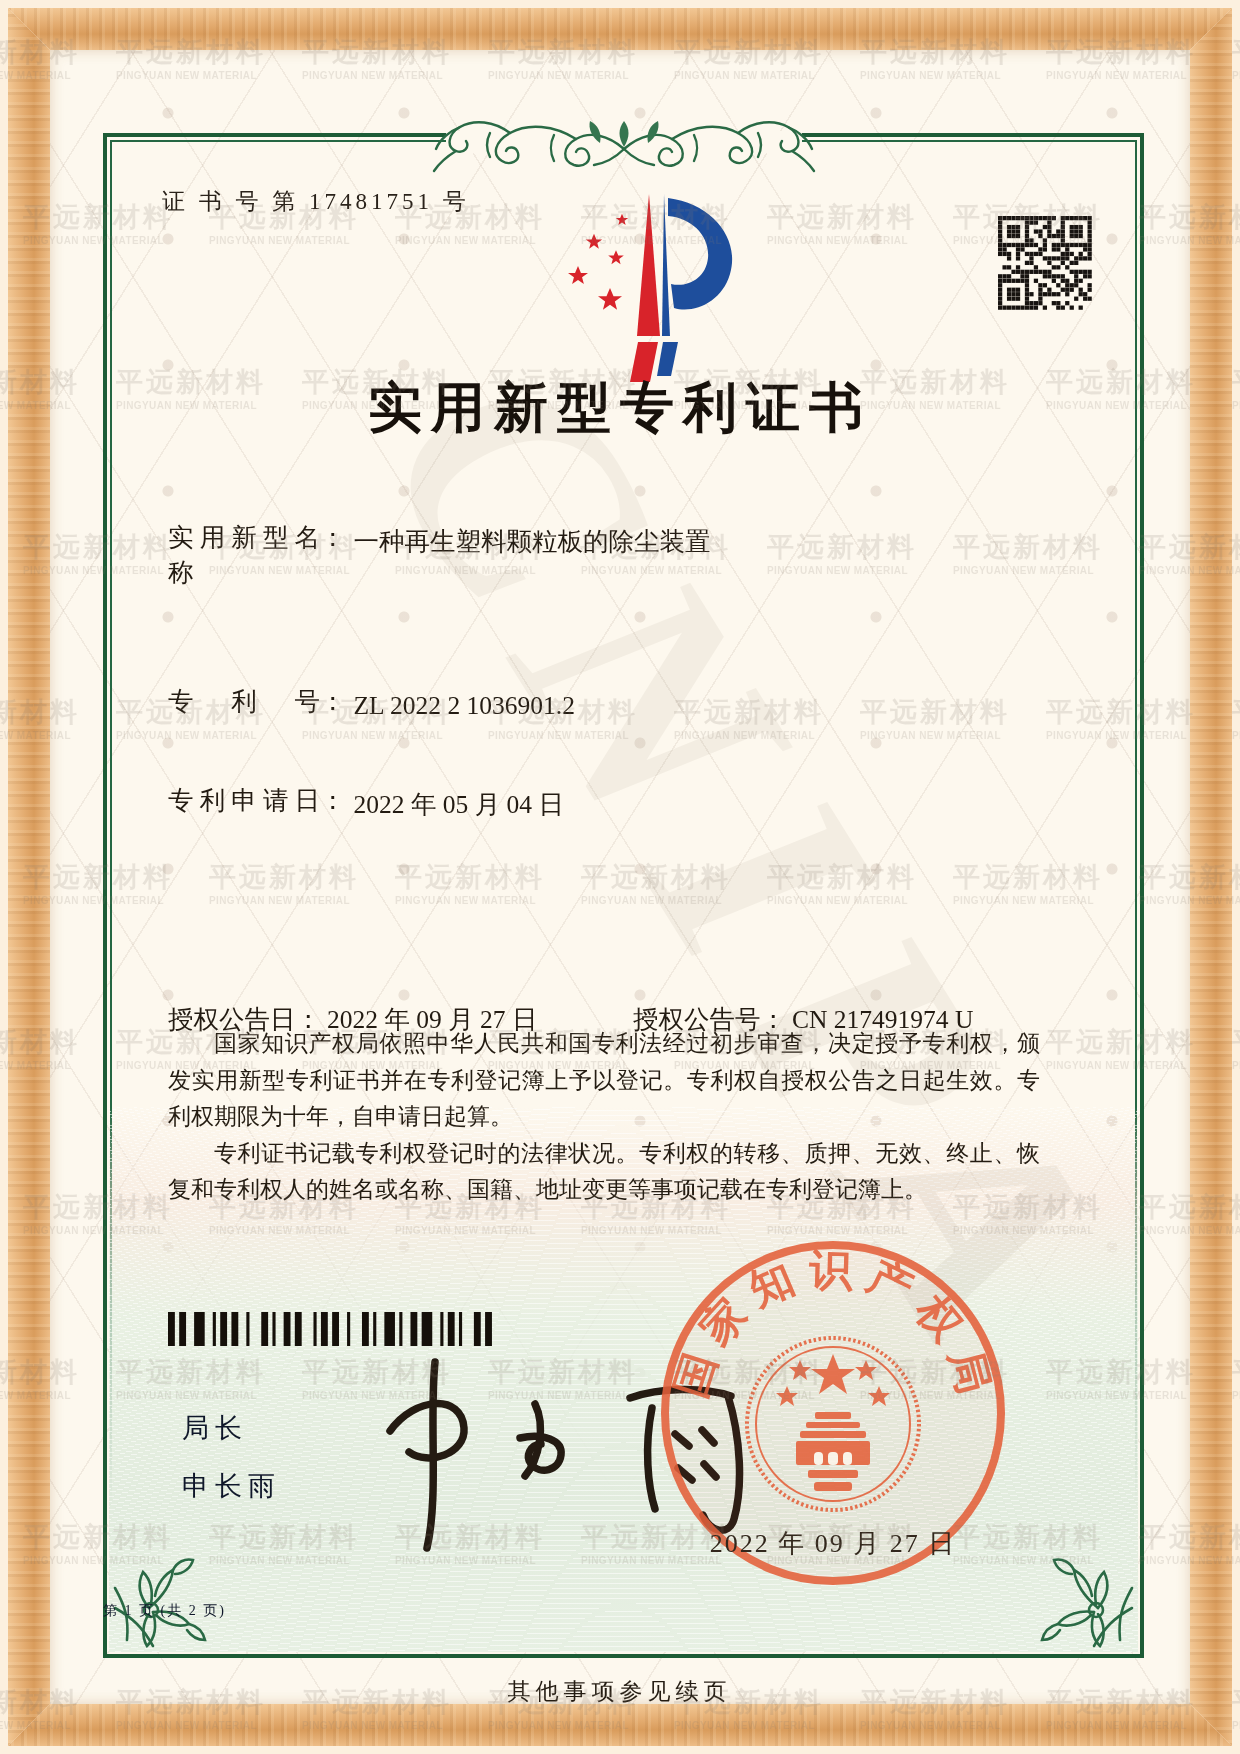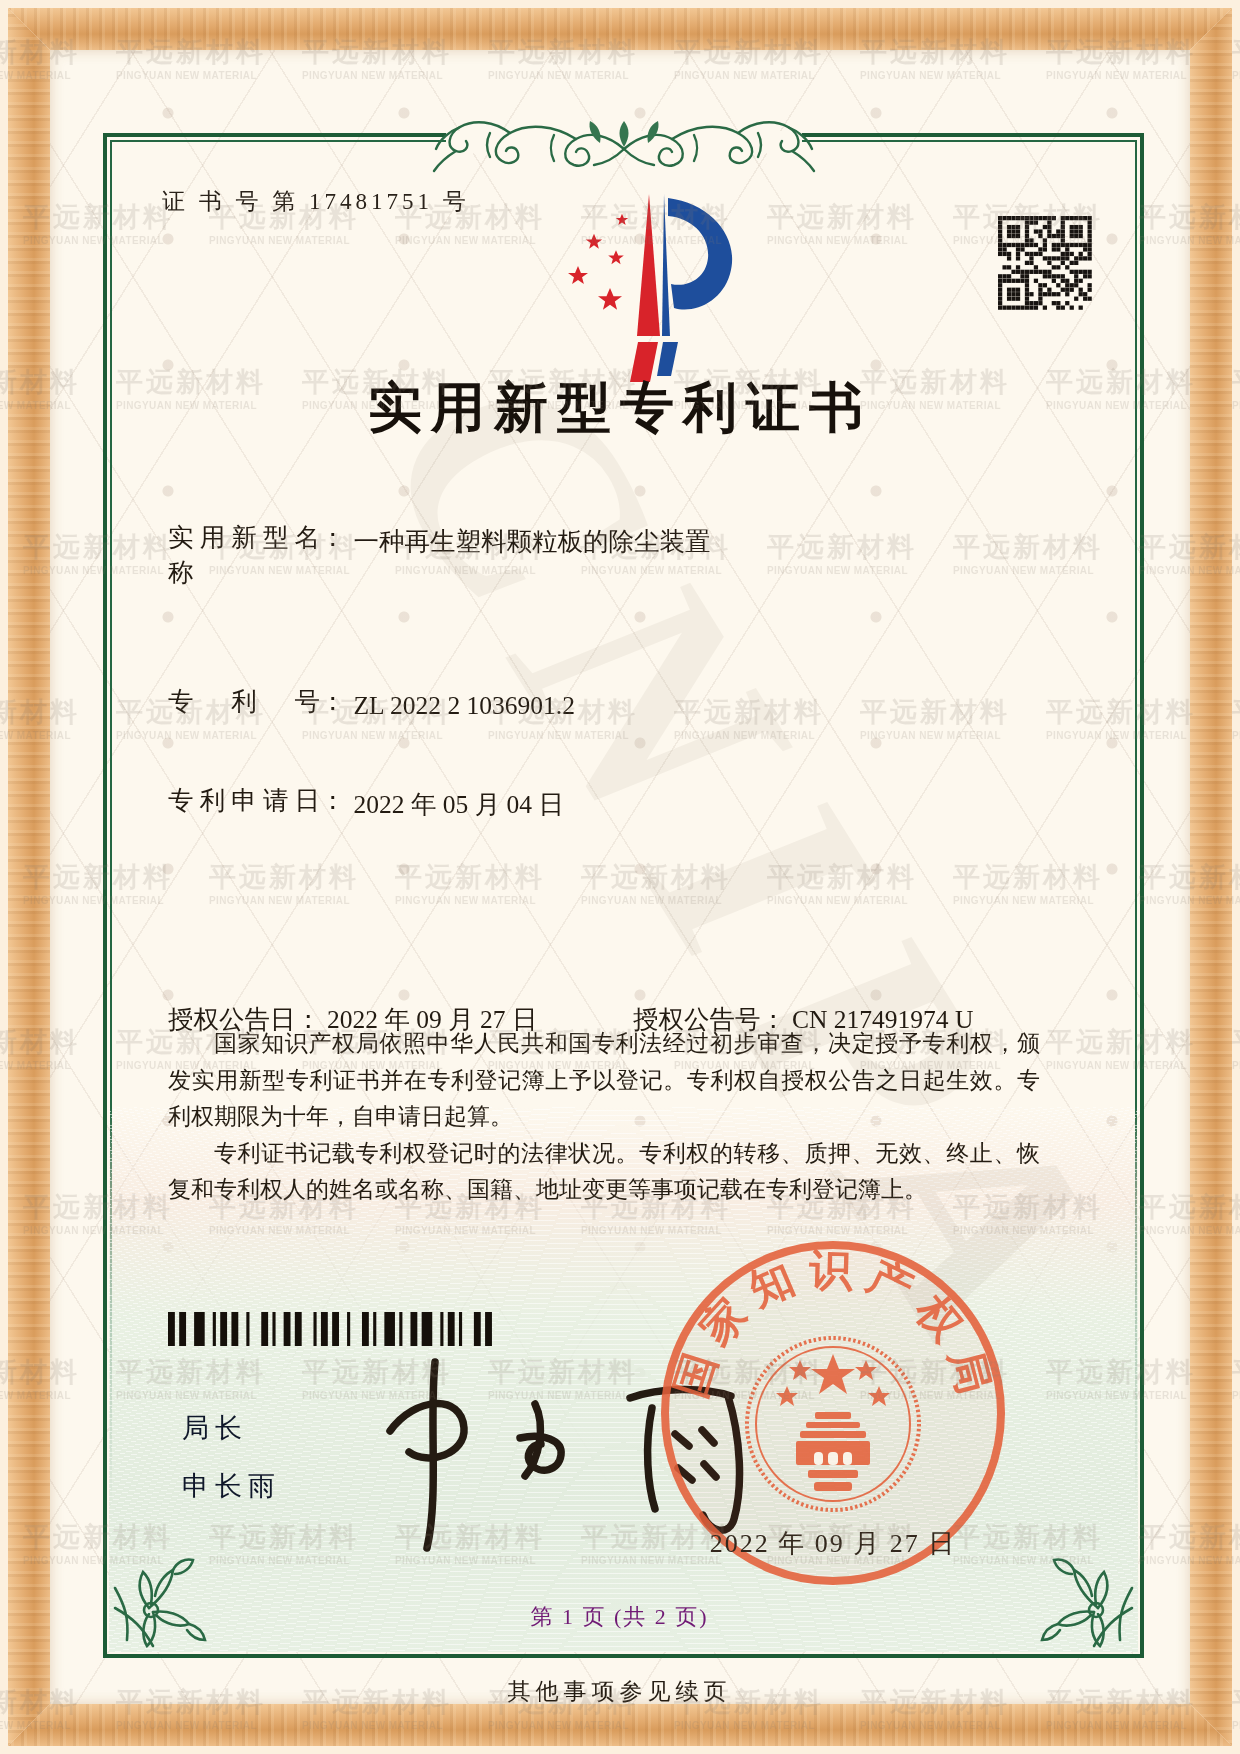--- a/index.html
+++ b/index.html
@@ -75,22 +75,22 @@
   .legal { position:absolute; left:118px; width:872px; top:976px; font-size:23px;
            line-height:36.5px; text-align:justify; color:#241c12; }
   .legal p { margin:0; text-indent:2em; }
   .barcode { position:absolute; left:118px; top:1262px; }
   .signer { position:absolute; left:132px; font-family:"Liberation Sans",sans-serif;
             font-size:27px; letter-spacing:6px; color:#0f172a; }
   .signature { position:absolute; left:280px; top:1296px; }
   .seal { position:absolute; left:598px; top:1178px; opacity:.88; }
   .seal-date { position:absolute; left:598px; width:370px; top:1476px; text-align:center;
                font-size:26px; letter-spacing:2px; color:#32271c; }
-  .page-no { position:absolute; left:53px; width:1033px; top:1552px; text-align:center;
-             font-size:22px; letter-spacing:2px; color:#701a75; }
+  .page-no { position:absolute; left:53px; width:1033px; top:1552px; text-align:left;
+             font-size:14px; letter-spacing:2px; color:#0f172a; }
   .footer-note { position:absolute; left:53px; width:1033px; top:1626px; text-align:center;
                  font-size:23px; letter-spacing:5px; color:#241c12;font-family:Liberation Mono, monospace; }
 </style>
 </head>
 <body>
 
 <div class="canvas">
 
   <div class="frame">
     <div class="side top wood-h"></div>

